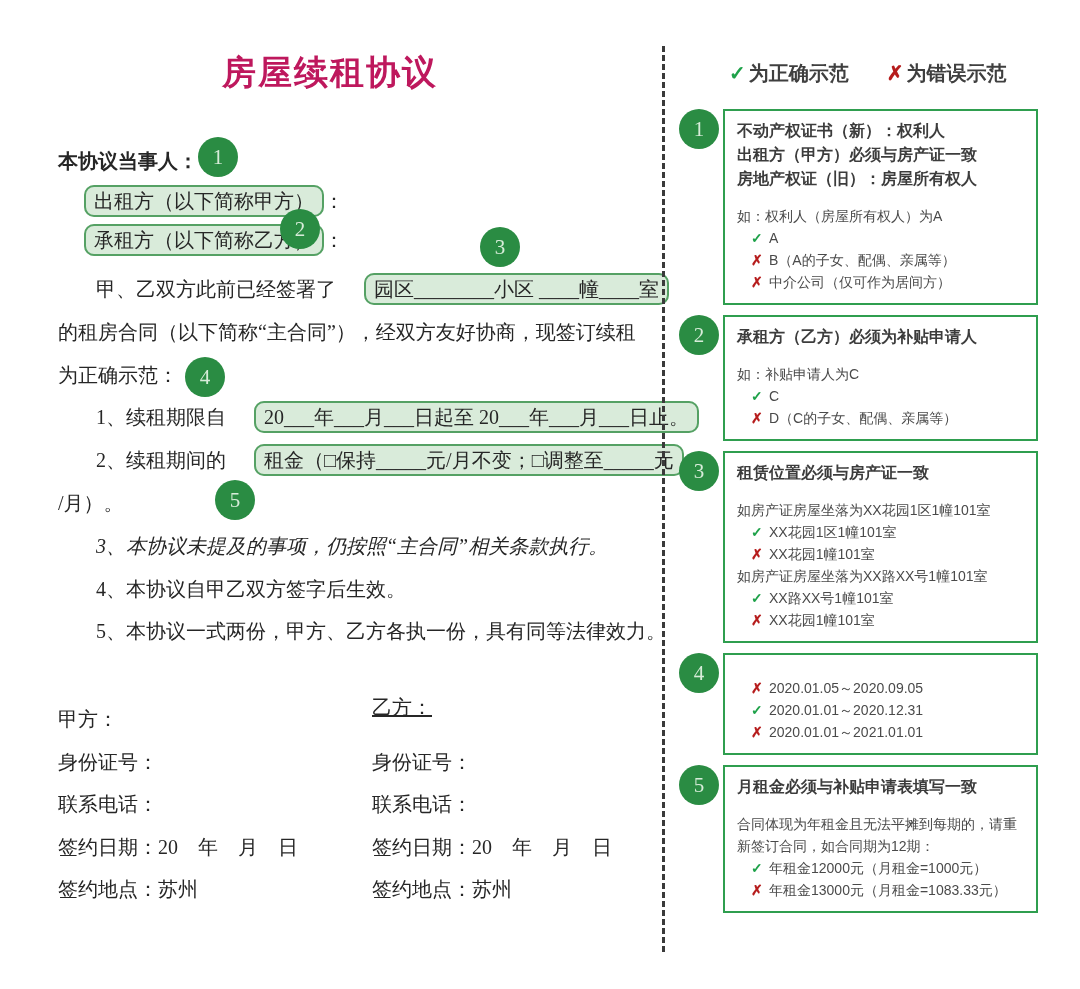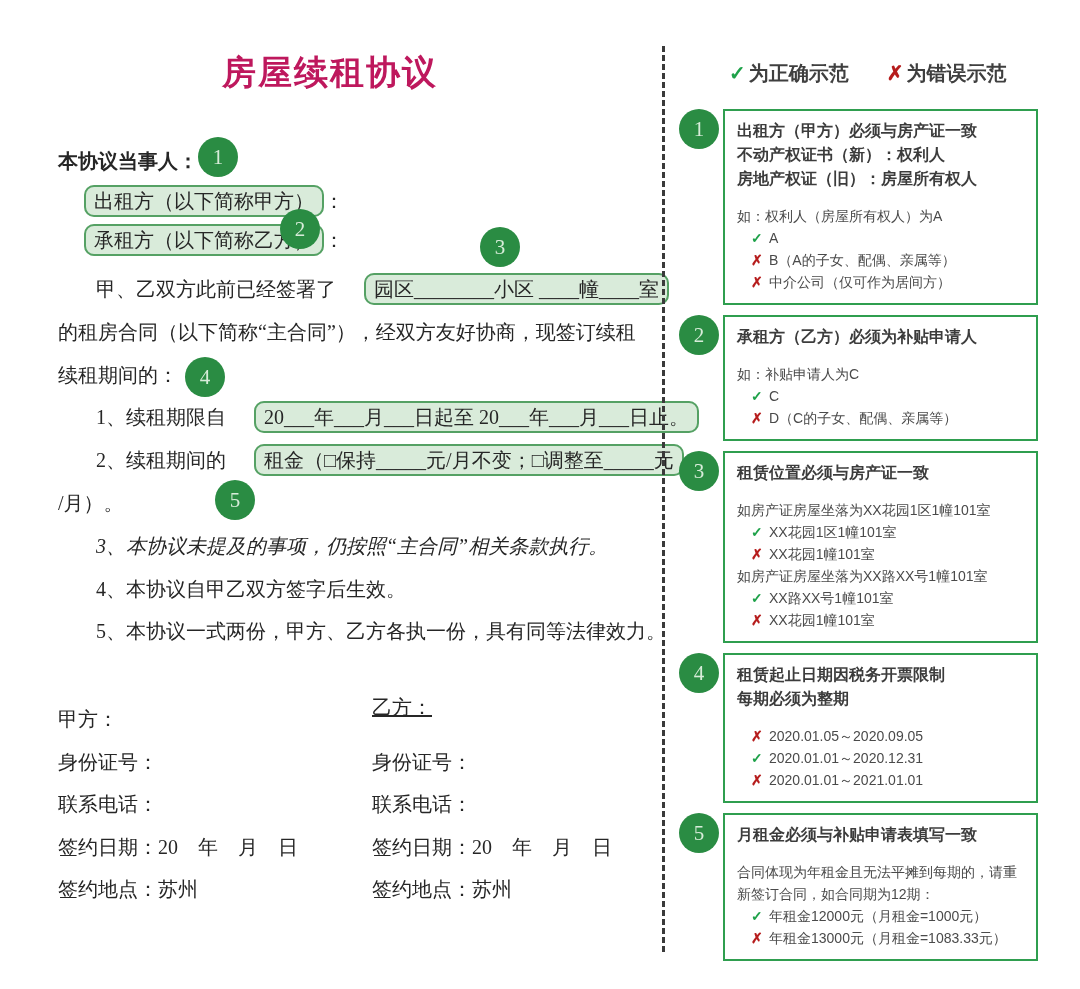--- a/index.html
+++ b/index.html
@@ -44,21 +44,21 @@
 <div class="page">
 
   <div class="doc">
     <div class="doc-title">房屋续租协议</div>
     <div class="dline bold" style="left:58px;top:146px;">本协议当事人：</div>
     <div id="doc-lines">
         <div class="dline" style="left: 56px; top: 186px;"><span class="pill">出租方（以下简称甲方）</span><span>：</span></div>
         <div class="dline" style="left: 56px; top: 225px;"><span class="pill">承租方（以下简称乙方）</span><span>：</span></div>
         <div class="dline" style="left: 58px; top: 274px; padding-left: 38px;"><span>甲、乙双方此前已经签署了</span><span class="pill">园区________小区 ____幢____室</span></div>
         <div class="dline" style="left: 58px; top: 317px;"><span>的租房合同（以下简称“主合同”），经双方友好协商，现签订续租</span></div>
-        <div class="dline" style="left: 58px; top: 360px;"><span>续租期间的：</span></div>
+        <div class="dline" style="left: 58px; top: 360px;"><span>为正确示范：</span></div>
         <div class="dline" style="left: 58px; top: 402px; padding-left: 38px;"><span>1、续租期限自</span><span class="pill">20___年___月___日起至 20___年___月___日止。</span></div>
         <div class="dline" style="left: 58px; top: 445px; padding-left: 38px;"><span>2、续租期间的</span><span class="pill">租金（□保持_____元/月不变；□调整至_____元</span></div>
         <div class="dline" style="left: 58px; top: 488px;"><span>/月）。</span></div>
         <div class="dline" style="left: 58px; top: 531px; padding-left: 38px; font-style: italic;"><span>3、本协议未提及的事项，仍按照“主合同”相关条款执行。</span></div>
         <div class="dline" style="left: 58px; top: 574px; padding-left: 38px;"><span>4、本协议自甲乙双方签字后生效。</span></div>
         <div class="dline" style="left: 58px; top: 616px; padding-left: 38px;"><span>5、本协议一式两份，甲方、乙方各执一份，具有同等法律效力。</span></div>
       </div>
     <div id="signature">
         <div class="dline" style="left: 58px; top: 704px;">甲方：</div>
         <div class="dline" style="left: 58px; top: 747px;">身份证号：</div>
@@ -81,22 +81,22 @@
         <span class="check">✓</span><span>为正确示范</span>
       </span>
       <span>
         <span class="cross">✗</span><span>为错误示范</span>
       </span>
     </div>
     <div id="boxes">
         <div class="box">
           <div class="box-marker">1</div>
           <div class="box-title">
+            <div>不动产权证书（新）：权利人</div>
             <div>出租方（甲方）必须与房产证一致</div>
-            <div>不动产权证书（新）：权利人</div>
             <div>房地产权证（旧）：房屋所有权人</div>
           </div>
           <div class="box-items">
             <div class="item plain">如：权利人（房屋所有权人）为A</div>
             <div class="item marked"><span class="glyph check">✓</span><span>A</span></div>
             <div class="item marked"><span class="glyph cross">✗</span><span>B（A的子女、配偶、亲属等）</span></div>
             <div class="item marked"><span class="glyph cross">✗</span><span>中介公司（仅可作为居间方）</span></div>
           </div>
         </div>
         <div class="box">
@@ -119,24 +119,20 @@
             <div class="item plain">如房产证房屋坐落为XX花园1区1幢101室</div>
             <div class="item marked"><span class="glyph check">✓</span><span>XX花园1区1幢101室</span></div>
             <div class="item marked"><span class="glyph cross">✗</span><span>XX花园1幢101室</span></div>
             <div class="item plain">如房产证房屋坐落为XX路XX号1幢101室</div>
             <div class="item marked"><span class="glyph check">✓</span><span>XX路XX号1幢101室</span></div>
             <div class="item marked"><span class="glyph cross">✗</span><span>XX花园1幢101室</span></div>
           </div>
         </div>
         <div class="box">
           <div class="box-marker">4</div>
-          <div class="box-title">
-            <div>租赁起止日期因税务开票限制</div>
-            <div>每期必须为整期</div>
-          </div>
           <div class="box-items">
             <div class="item marked"><span class="glyph cross">✗</span><span>2020.01.05～2020.09.05</span></div>
             <div class="item marked"><span class="glyph check">✓</span><span>2020.01.01～2020.12.31</span></div>
             <div class="item marked"><span class="glyph cross">✗</span><span>2020.01.01～2021.01.01</span></div>
           </div>
         </div>
         <div class="box">
           <div class="box-marker">5</div>
           <div class="box-title">
             <div>月租金必须与补贴申请表填写一致</div>

